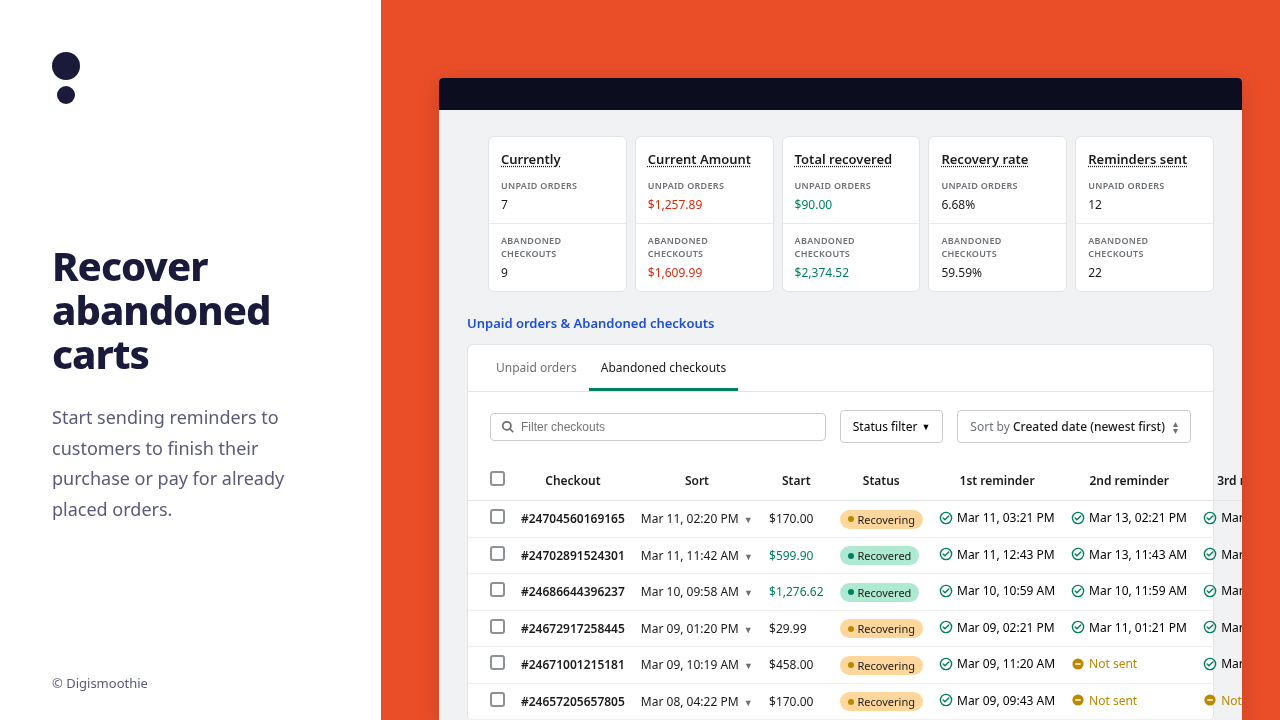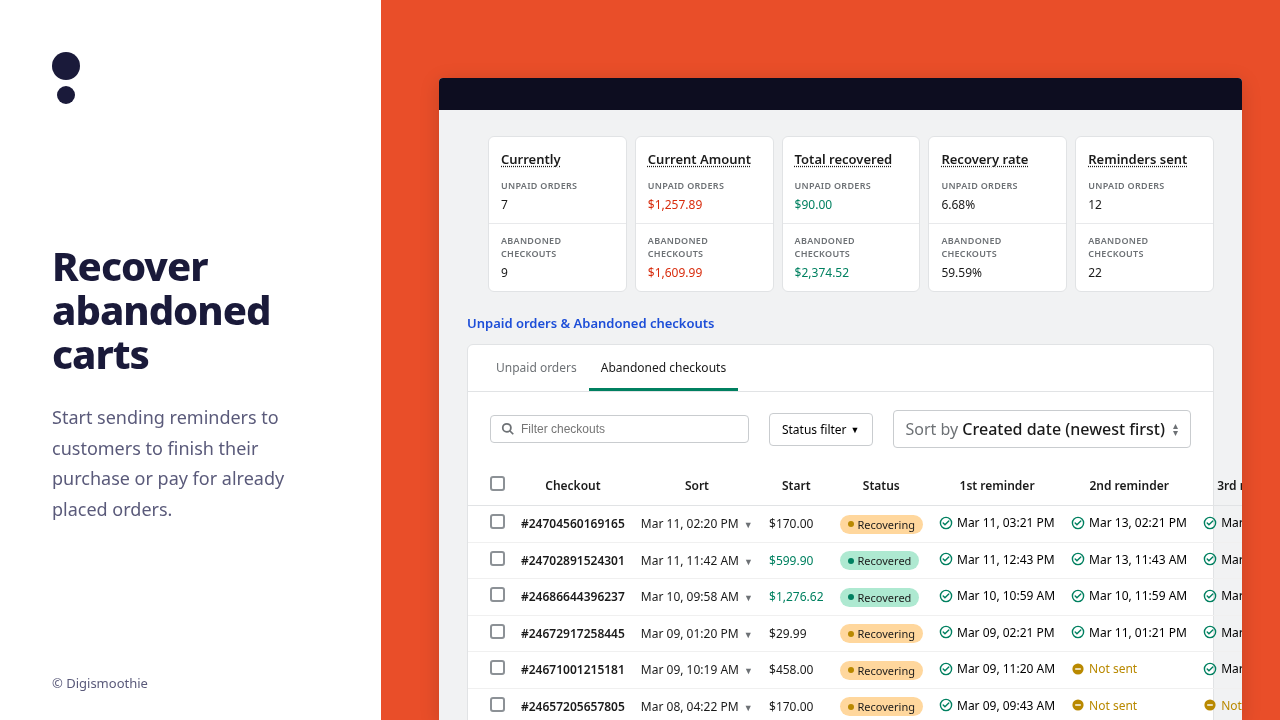--- a/index.html
+++ b/index.html
@@ -23,26 +23,26 @@
   .card-section + .card-section { border-top: 1px solid #e8e9eb; }
   .card-label { font-size: 9px; font-weight: 600; color: #6d7175; text-transform: uppercase; letter-spacing: 0.3px; margin-bottom: 4px; }
   .card-value { font-size: 12px; color: #1a1a1a; }
   .card-value.green { color: #008060; }
   .card-value.red { color: #d82c0d; }
   .section-title { font-size: 13px; font-weight: 600; color: #1d4ed8; margin-bottom: 12px; }
   .table-card { background: #fff; border: 1px solid #e1e3e5; border-radius: 6px; }
   .tabs { display: flex; padding: 0 16px; border-bottom: 1px solid #e1e3e5; }
   .tab { padding: 14px 12px 12px 12px; font-size: 12px; color: #6d7175; cursor: pointer; border-bottom: 3px solid transparent; }
   .tab.active { color: #1a1a1a; border-bottom-color: #008060; }
-  .filters { display: flex; gap: 20px; padding: 18px 22px; align-items: center; }
+  .filters { display: flex; gap: 14px; padding: 18px 22px; align-items: center; }
   .search-box { flex: 1; display: flex; align-items: center; border: 1px solid #c9cccf; border-radius: 4px; padding: 6px 10px; background: #fff; }
   .search-box input { border: none; outline: none; font-size: 12px; color: #6d7175; flex: 1; }
   .search-box svg { margin-right: 6px; }
   .filter-btn { border: 1px solid #c9cccf; border-radius: 4px; padding: 7px 12px; font-size: 12px; background: #fff; display: flex; align-items: center; gap: 4px; cursor: pointer; }
-  .sort-text { font-size: 16px; color: #6d7175; }
+  .sort-text { font-size: 12px; color: #6d7175; }
   .sort-text b { color: #1a1a1a; font-weight: 500; }
   table { width: 100%; border-collapse: collapse; font-size: 12px; }
   thead th { text-align: center; padding: 10px 8px; font-weight: 600; color: #1a1a1a; border-bottom: 1px solid #e1e3e5; }
   thead th:first-child { padding-left: 22px; width: 40px; }
   tbody td { padding: 8px 8px; color: #1a1a1a; white-space: nowrap; }
   tbody td:first-child { padding-left: 22px; }
   tbody tr { border-bottom: 1px solid #f0f0f0; }
   .checkbox { width: 15px; height: 15px; border: 2px solid #8c9196; border-radius: 3px; display: inline-block; }
   .checkout-id { font-weight: 600; }
   .date-cell { color: #1a1a1a; }

